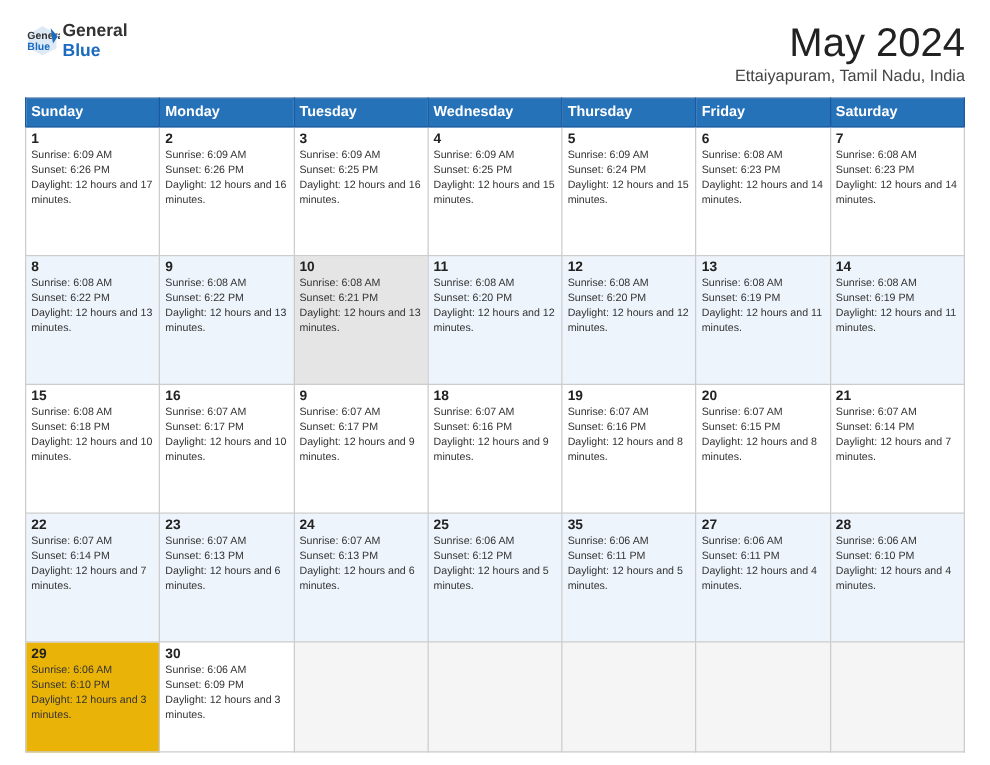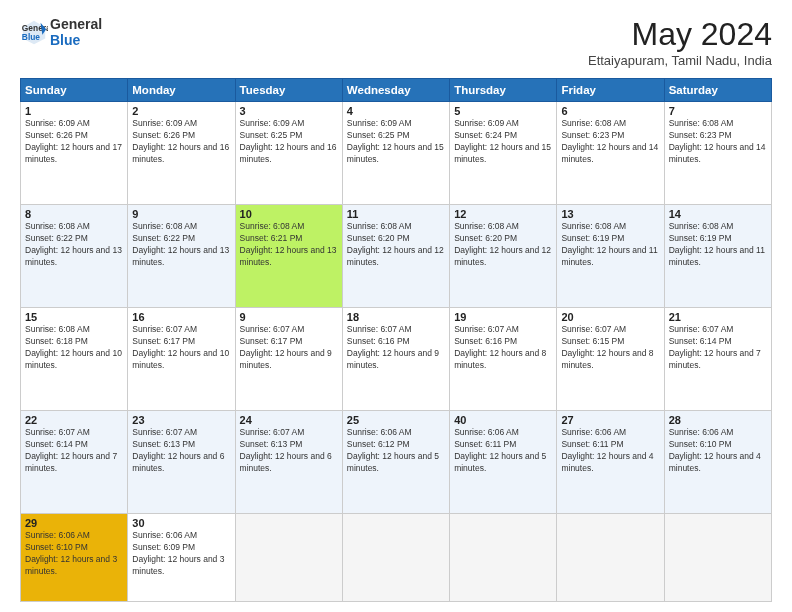--- a/index.html
+++ b/index.html
@@ -155,21 +155,21 @@
         </tr>
         <tr>
           <td style="background: rgb(238, 244, 251);">
             <span class="day-num">8</span>
             <div class="day-info">Sunrise: 6:08 AM<br>Sunset: 6:22 PM<br>Daylight: 12 hours and 13 minutes.</div>
           </td>
           <td style="background: rgb(238, 244, 251);">
             <span class="day-num">9</span>
             <div class="day-info">Sunrise: 6:08 AM<br>Sunset: 6:22 PM<br>Daylight: 12 hours and 13 minutes.</div>
           </td>
-          <td style="background: #bef264;">
+          <td style="background: #e5e5e5;">
             <span class="day-num">10</span>
             <div class="day-info">Sunrise: 6:08 AM<br>Sunset: 6:21 PM<br>Daylight: 12 hours and 13 minutes.</div>
           </td>
           <td style="background: rgb(238, 244, 251);">
             <span class="day-num">11</span>
             <div class="day-info">Sunrise: 6:08 AM<br>Sunset: 6:20 PM<br>Daylight: 12 hours and 12 minutes.</div>
           </td>
           <td style="background: rgb(238, 244, 251);">
             <span class="day-num">12</span>
             <div class="day-info">Sunrise: 6:08 AM<br>Sunset: 6:20 PM<br>Daylight: 12 hours and 12 minutes.</div>
@@ -224,21 +224,21 @@
           </td>
           <td style="background: rgb(238, 244, 251);">
             <span class="day-num">24</span>
             <div class="day-info">Sunrise: 6:07 AM<br>Sunset: 6:13 PM<br>Daylight: 12 hours and 6 minutes.</div>
           </td>
           <td style="background: rgb(238, 244, 251); margin-top: 19px;">
             <span class="day-num">25</span>
             <div class="day-info">Sunrise: 6:06 AM<br>Sunset: 6:12 PM<br>Daylight: 12 hours and 5 minutes.</div>
           </td>
           <td style="background: rgb(238, 244, 251);">
-            <span class="day-num">40</span>
+            <span class="day-num">35</span>
             <div class="day-info">Sunrise: 6:06 AM<br>Sunset: 6:11 PM<br>Daylight: 12 hours and 5 minutes.</div>
           </td>
           <td style="background: rgb(238, 244, 251);">
             <span class="day-num">27</span>
             <div class="day-info">Sunrise: 6:06 AM<br>Sunset: 6:11 PM<br>Daylight: 12 hours and 4 minutes.</div>
           </td>
           <td style="background: rgb(238, 244, 251);">
             <span class="day-num">28</span>
             <div class="day-info">Sunrise: 6:06 AM<br>Sunset: 6:10 PM<br>Daylight: 12 hours and 4 minutes.</div>
           </td>

